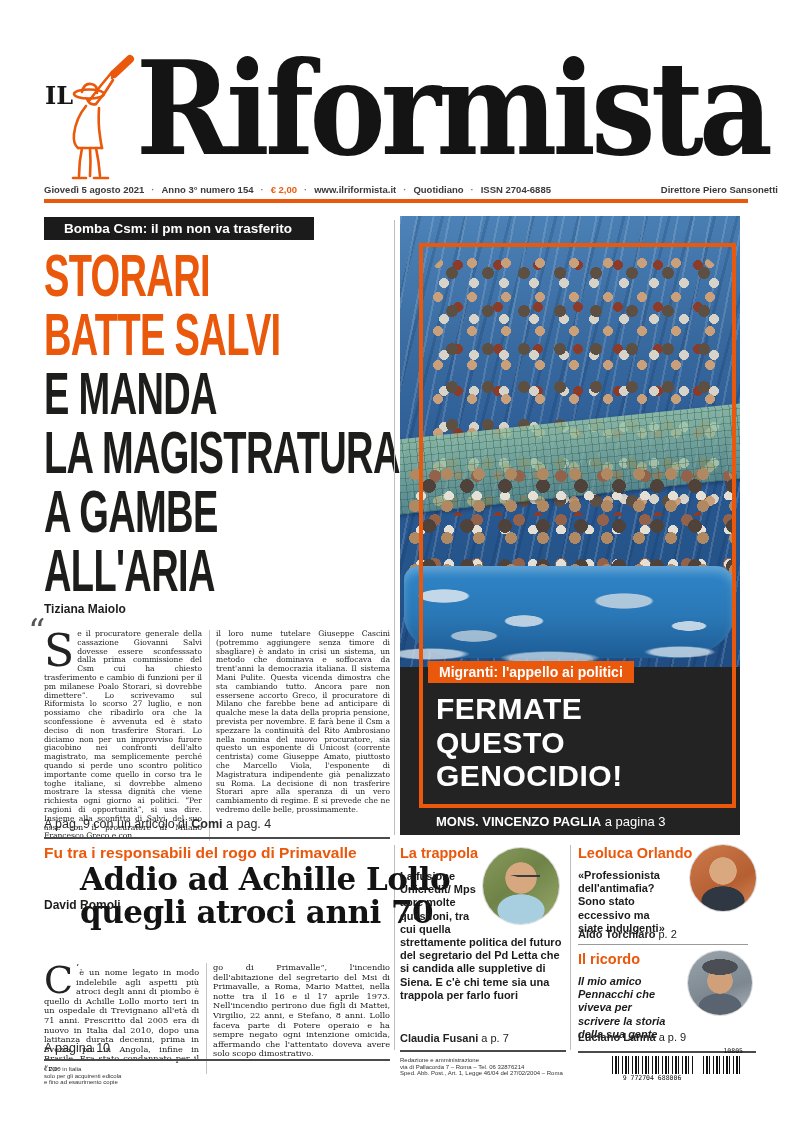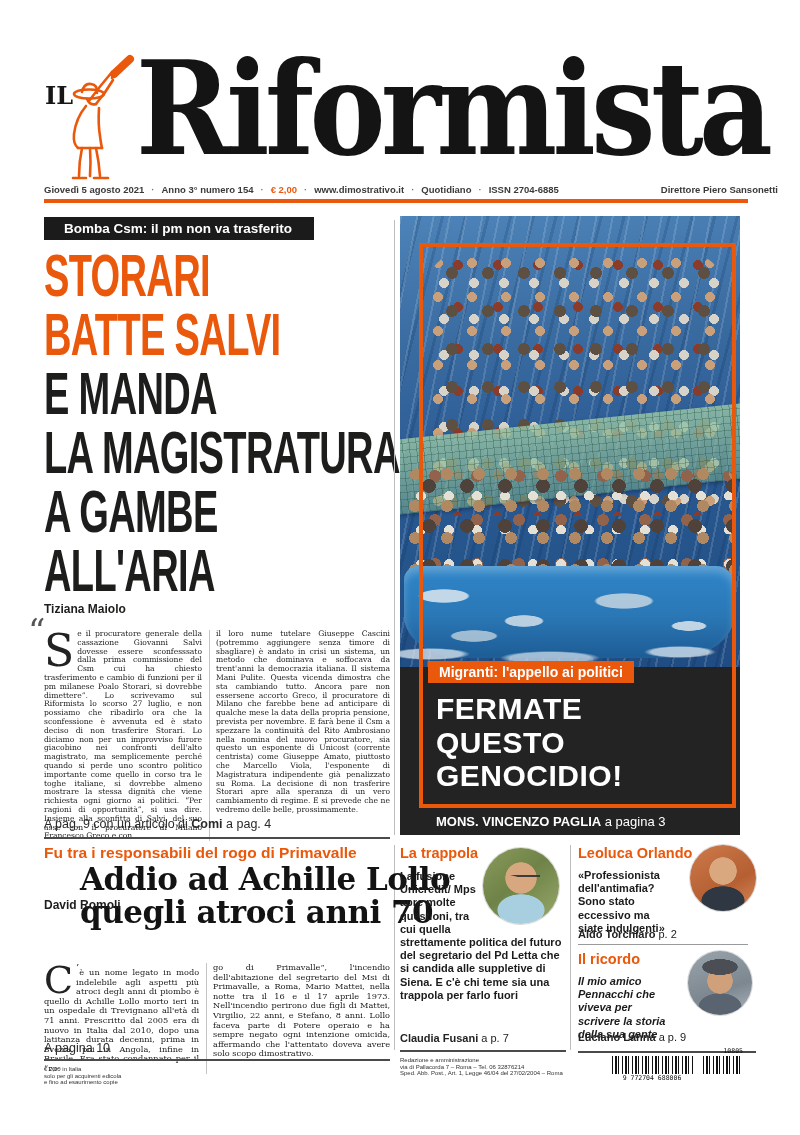--- a/index.html
+++ b/index.html
@@ -174,21 +174,21 @@
     <span>Riformista</span>
   </div>
 
   <div class="abs dateline">
     <span>Giovedì 5 agosto 2021</span>
     <span class="sep">·</span>
     <span>Anno 3° numero 154</span>
     <span class="sep">·</span>
     <span class="price">€ 2,00</span>
     <span class="sep">·</span>
-    <span>www.dimostrativo.it</span>
+    <span>www.ilriformista.it</span>
     <span class="sep">·</span>
     <span>Quotidiano</span>
     <span class="sep">·</span>
     <span>ISSN 2704-6885</span>
     <span class="director">Direttore Piero Sansonetti</span>
   </div>
 
   <div class="abs toprule"></div>
 
   <div class="abs lead-kicker">Bomba Csm: il pm non va trasferito</div>

